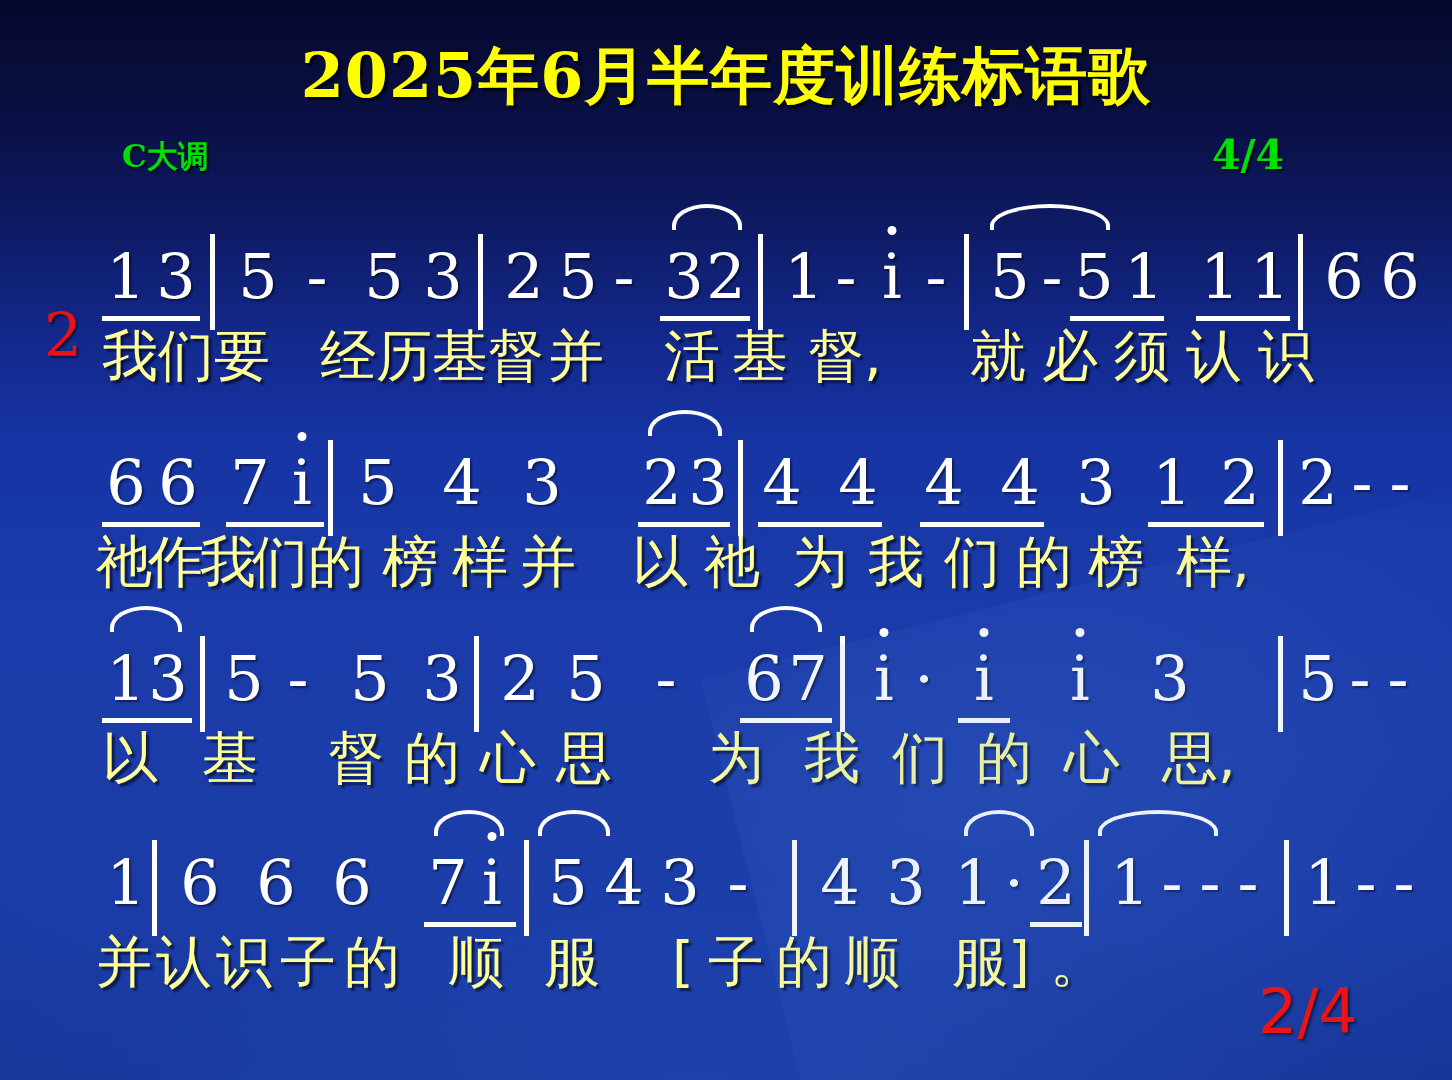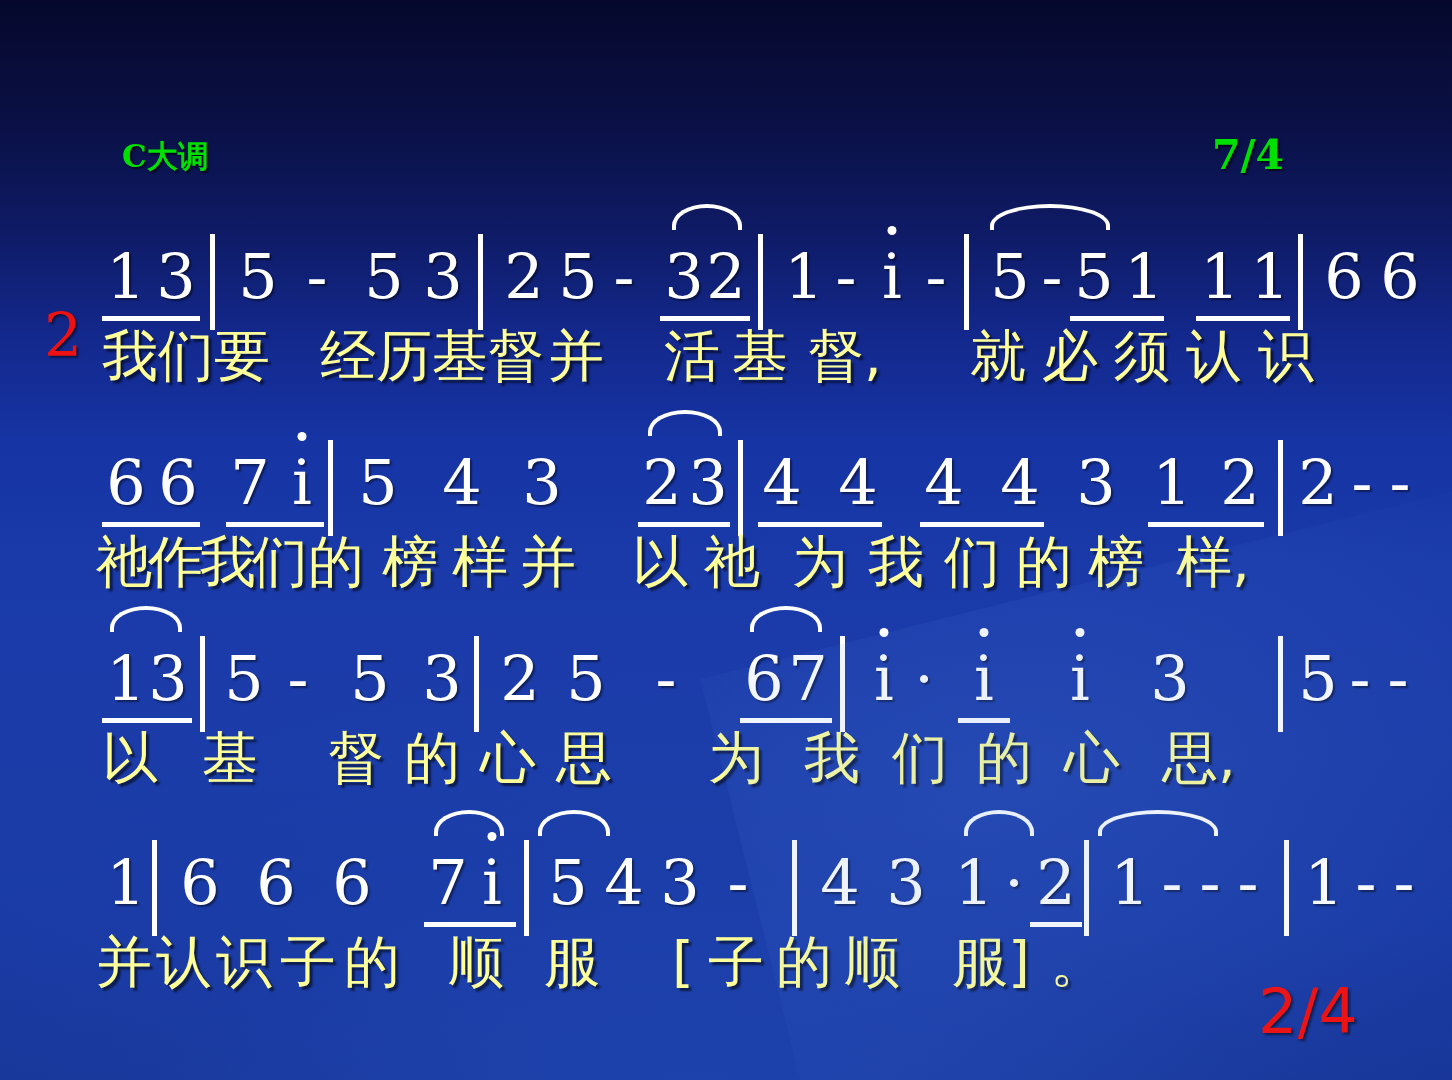--- a/index.html
+++ b/index.html
@@ -168,24 +168,25 @@
     bottom: 0;
     text-align: center;
     line-height: 1;
   }
 </style>
 </head>
 <body>
 
 <div id="slide">
 
+  <div class="title">2025年6月半年度训练标语歌</div>
 
   <div class="key-sig">C大调</div>
 
-  <div class="time-sig">7/4</div>
+  <div class="time-sig">4/4</div>
 
   <div class="verse-num">2</div>
 
   <div id="score-root">
       <div class="system" style="top: 212px;">
         <div class="notes-row">
           <div class="tok" style="left: 14px; width: 40px;"><span class="glyph">1</span></div>
           <div class="tok" style="left: 64px; width: 40px;"><span class="glyph">3</span></div>
           <div class="tok" style="left: 146px; width: 40px;"><span class="glyph">5</span></div>
           <div class="tok" style="left: 205px; width: 40px;"><span class="glyph">-</span></div>

